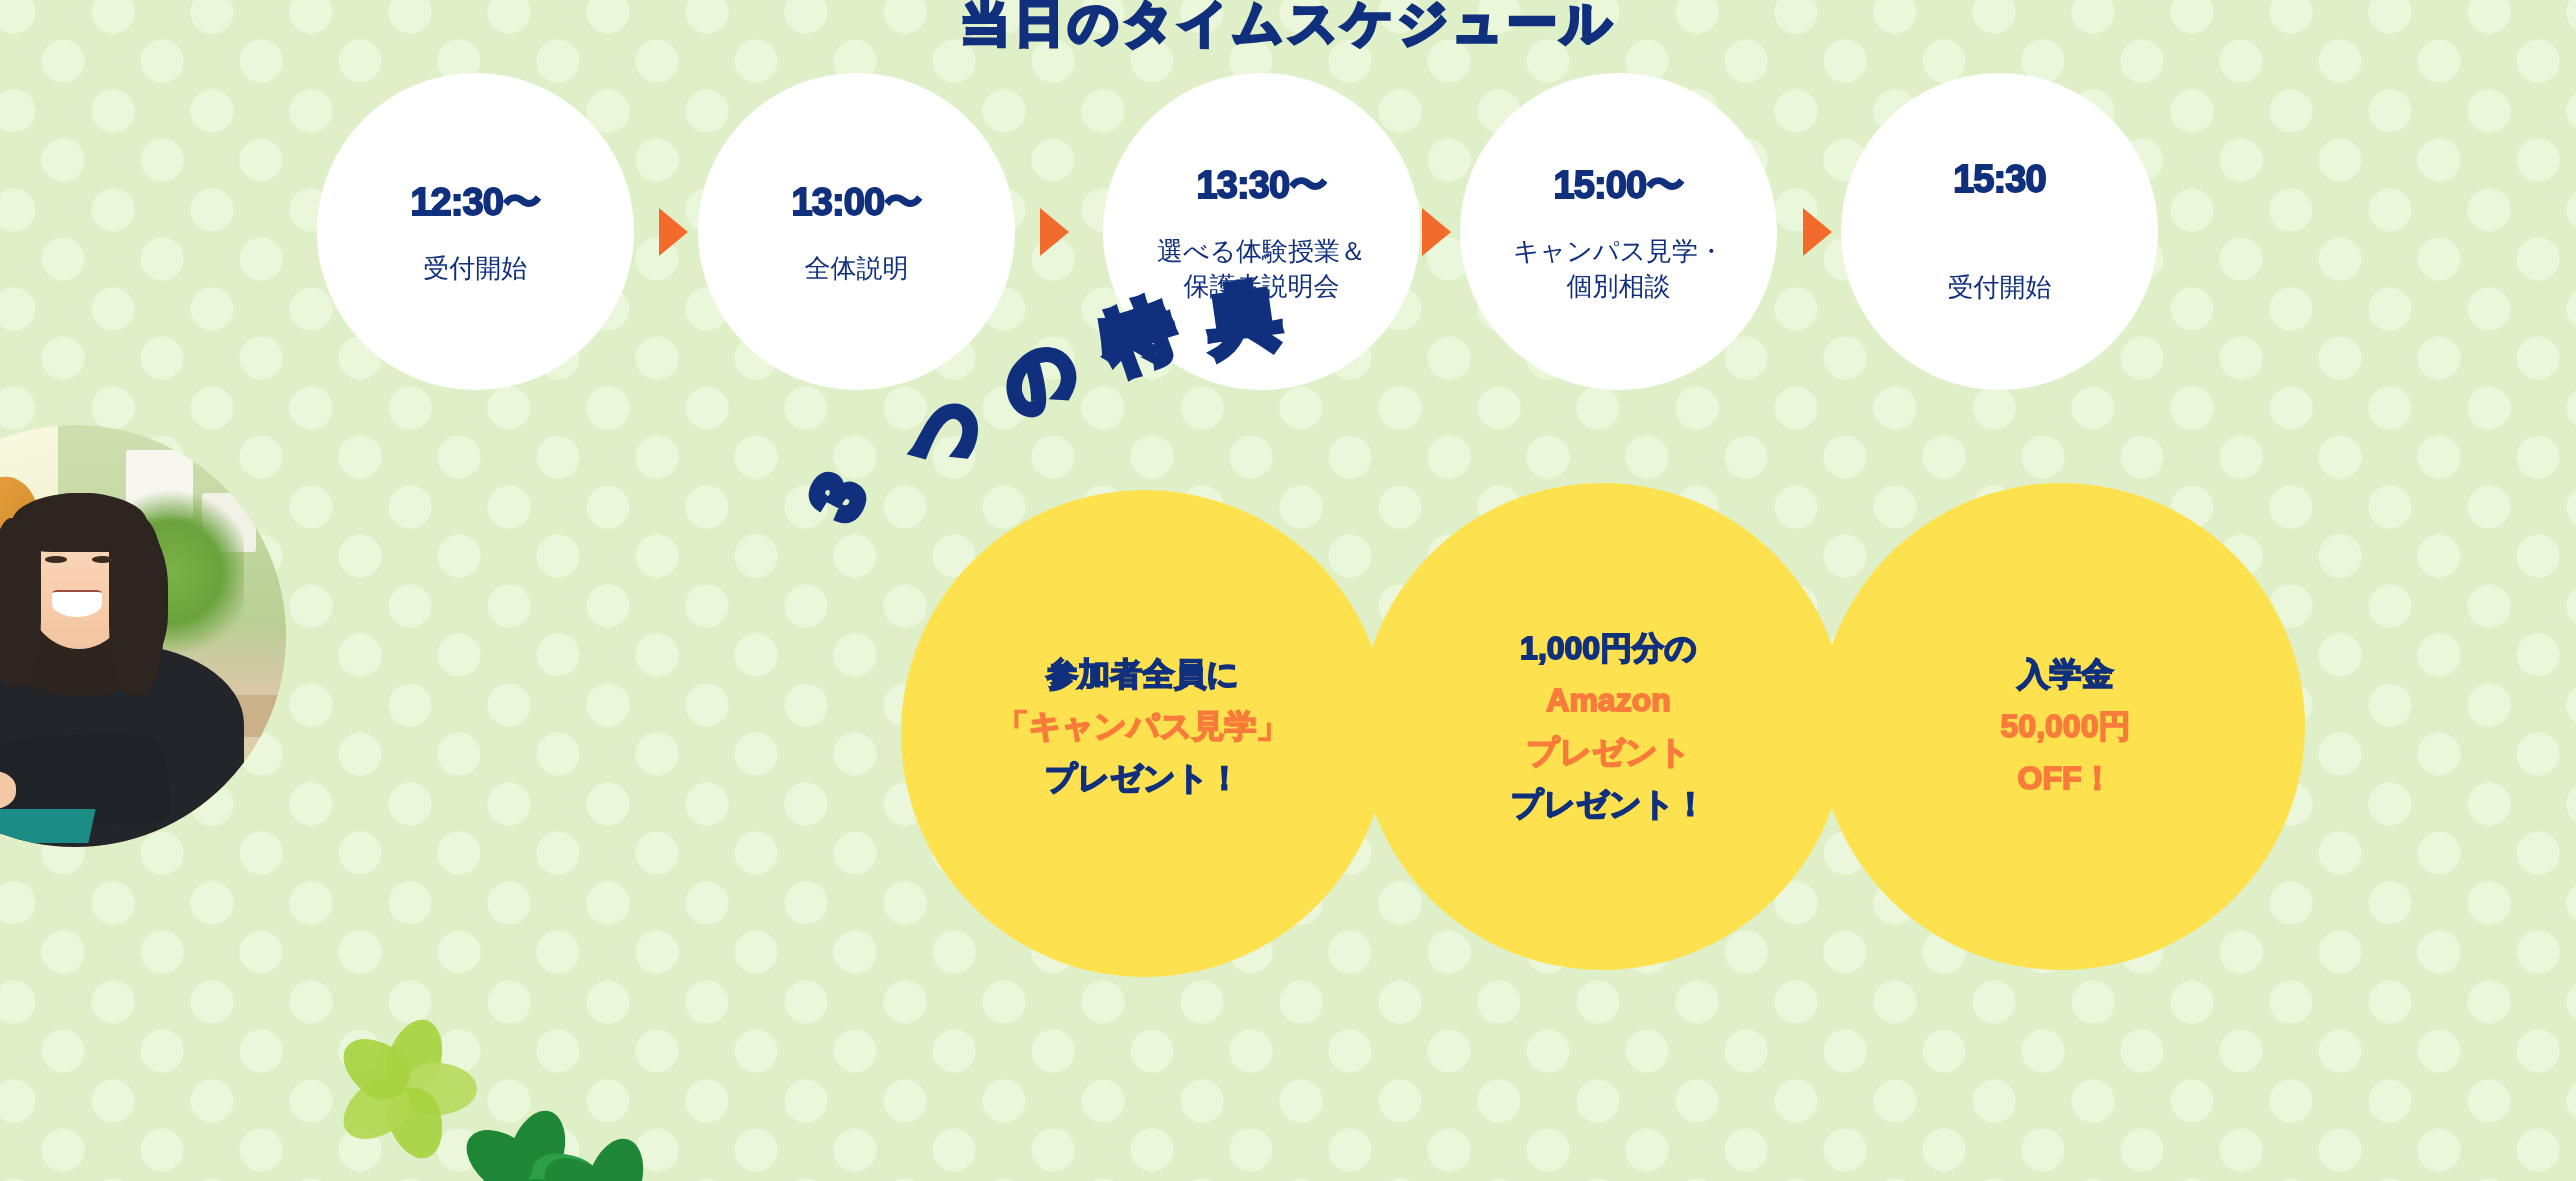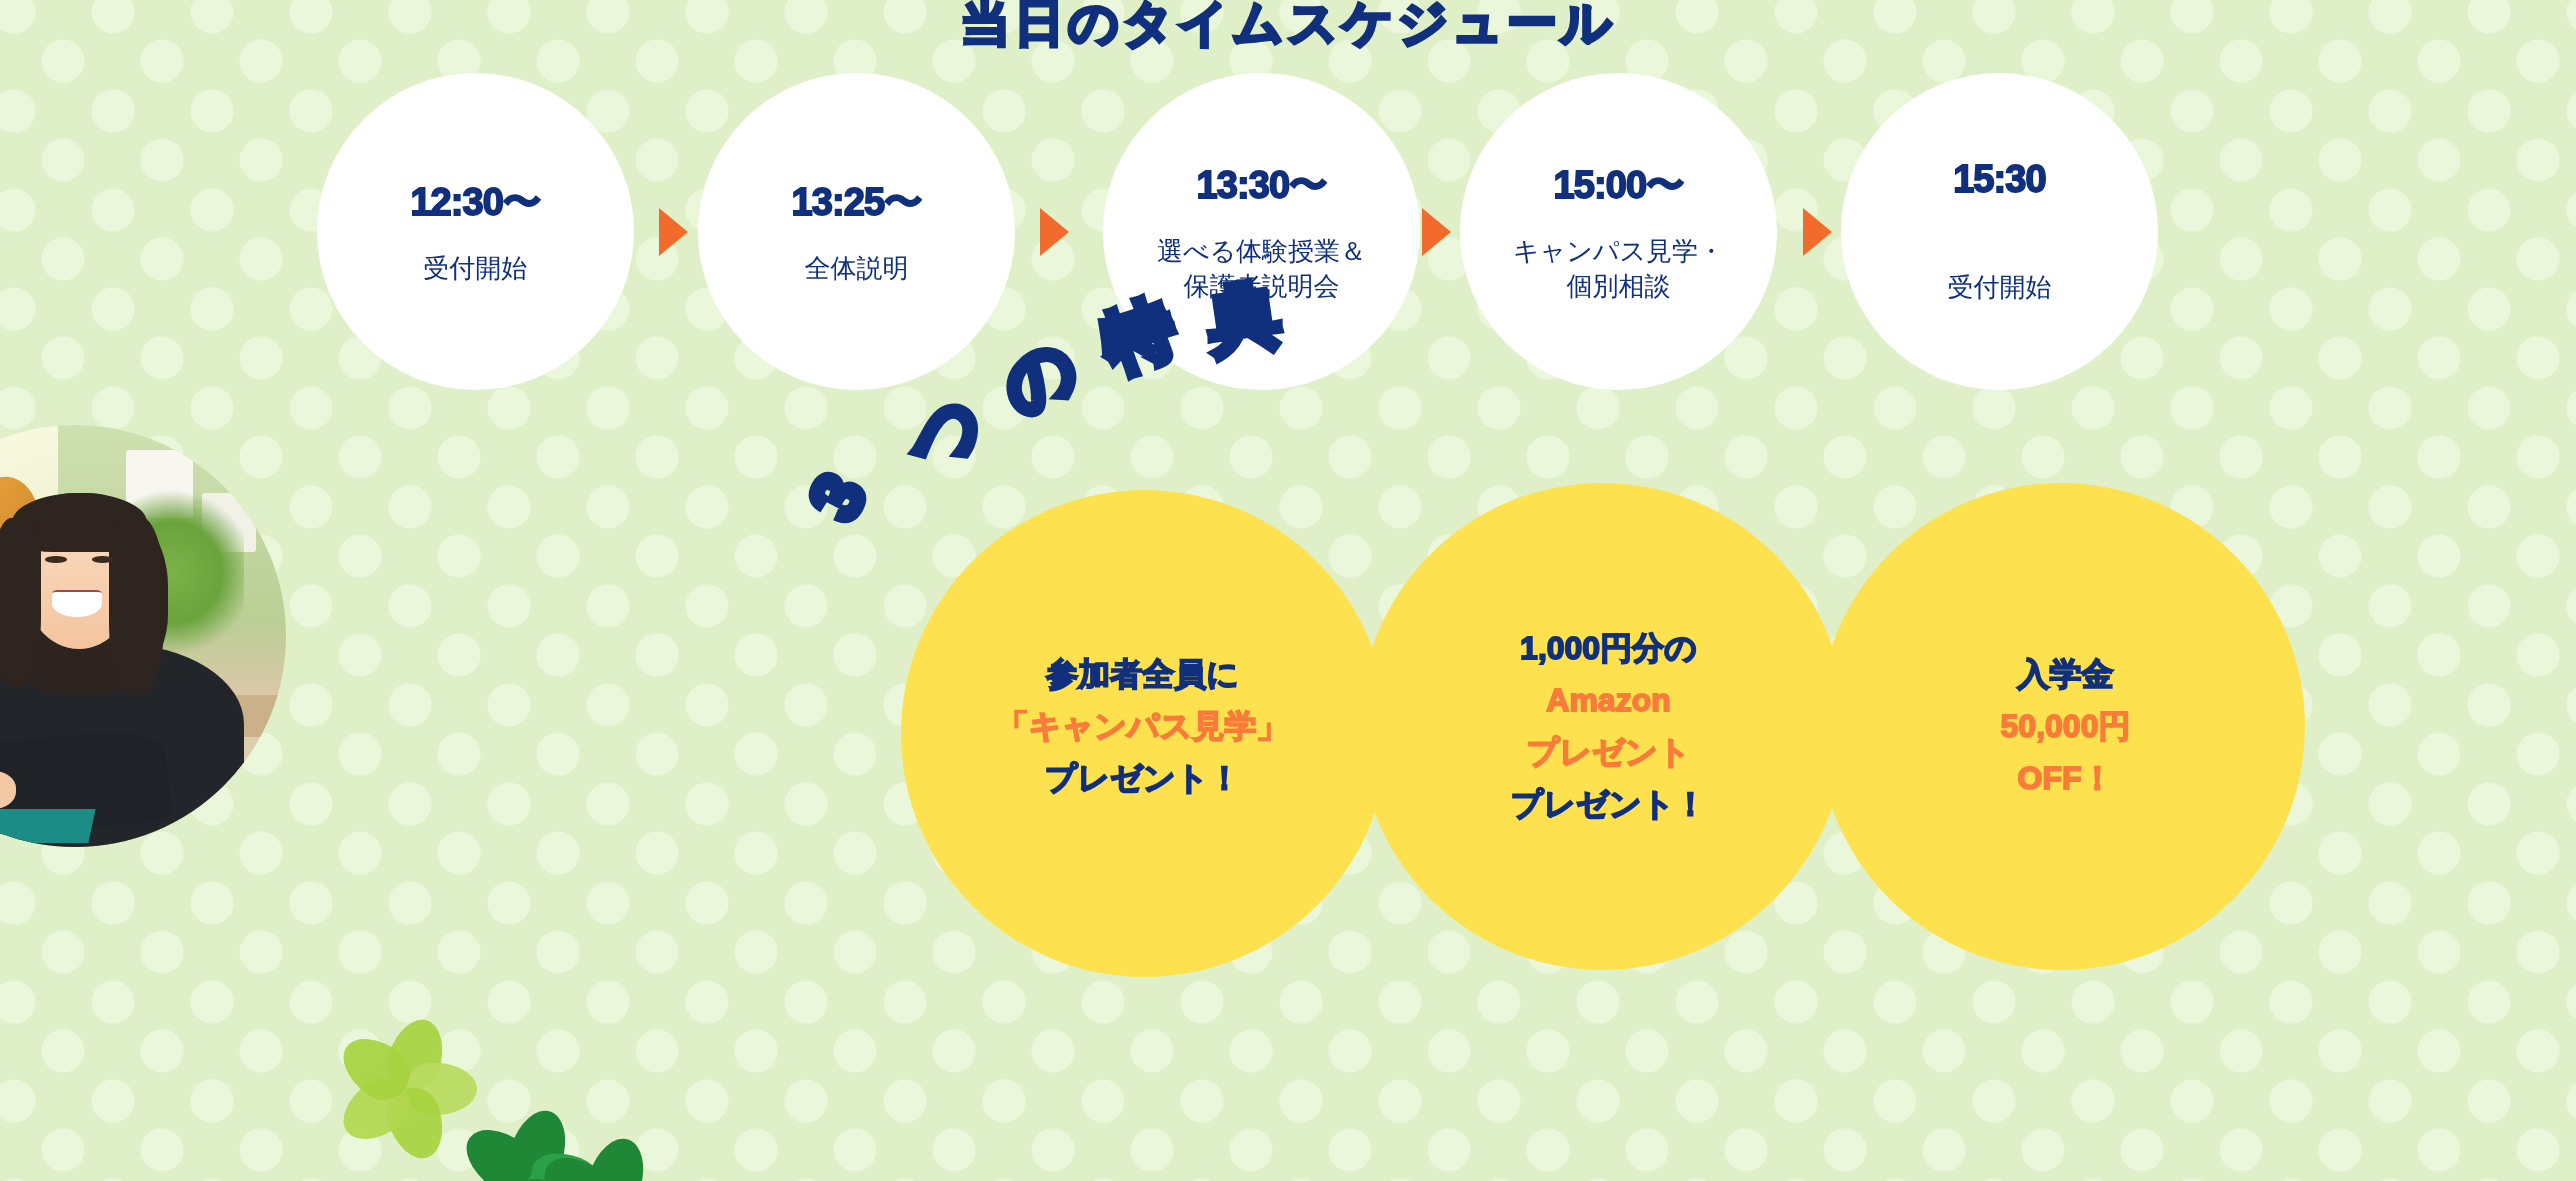--- a/index.html
+++ b/index.html
@@ -155,21 +155,21 @@
 <div id="bg-dots"></div>
 
 <div id="page-title">当日のタイムスケジュール</div>
 
 <div id="timeline">
     <div class="tl-item" style="left: 13.8px;">
       <div class="tl-time">12:30〜</div>
       <div class="tl-label">受付開始</div>
     </div>
     <div class="tl-item" style="left: 395px;">
-      <div class="tl-time">13:25〜</div>
+      <div class="tl-time">13:00〜</div>
       <div class="tl-label">全体説明</div>
     </div>
     <div class="tl-item" style="left: 800px; justify-content: center;">
       <div class="tl-time">13:30〜</div>
       <div class="tl-label">選べる体験授業＆
 保護者説明会</div>
     </div>
     <div class="tl-item" style="left: 1157px;">
       <div class="tl-time">15:00〜</div>
       <div class="tl-label">キャンパス見学・

